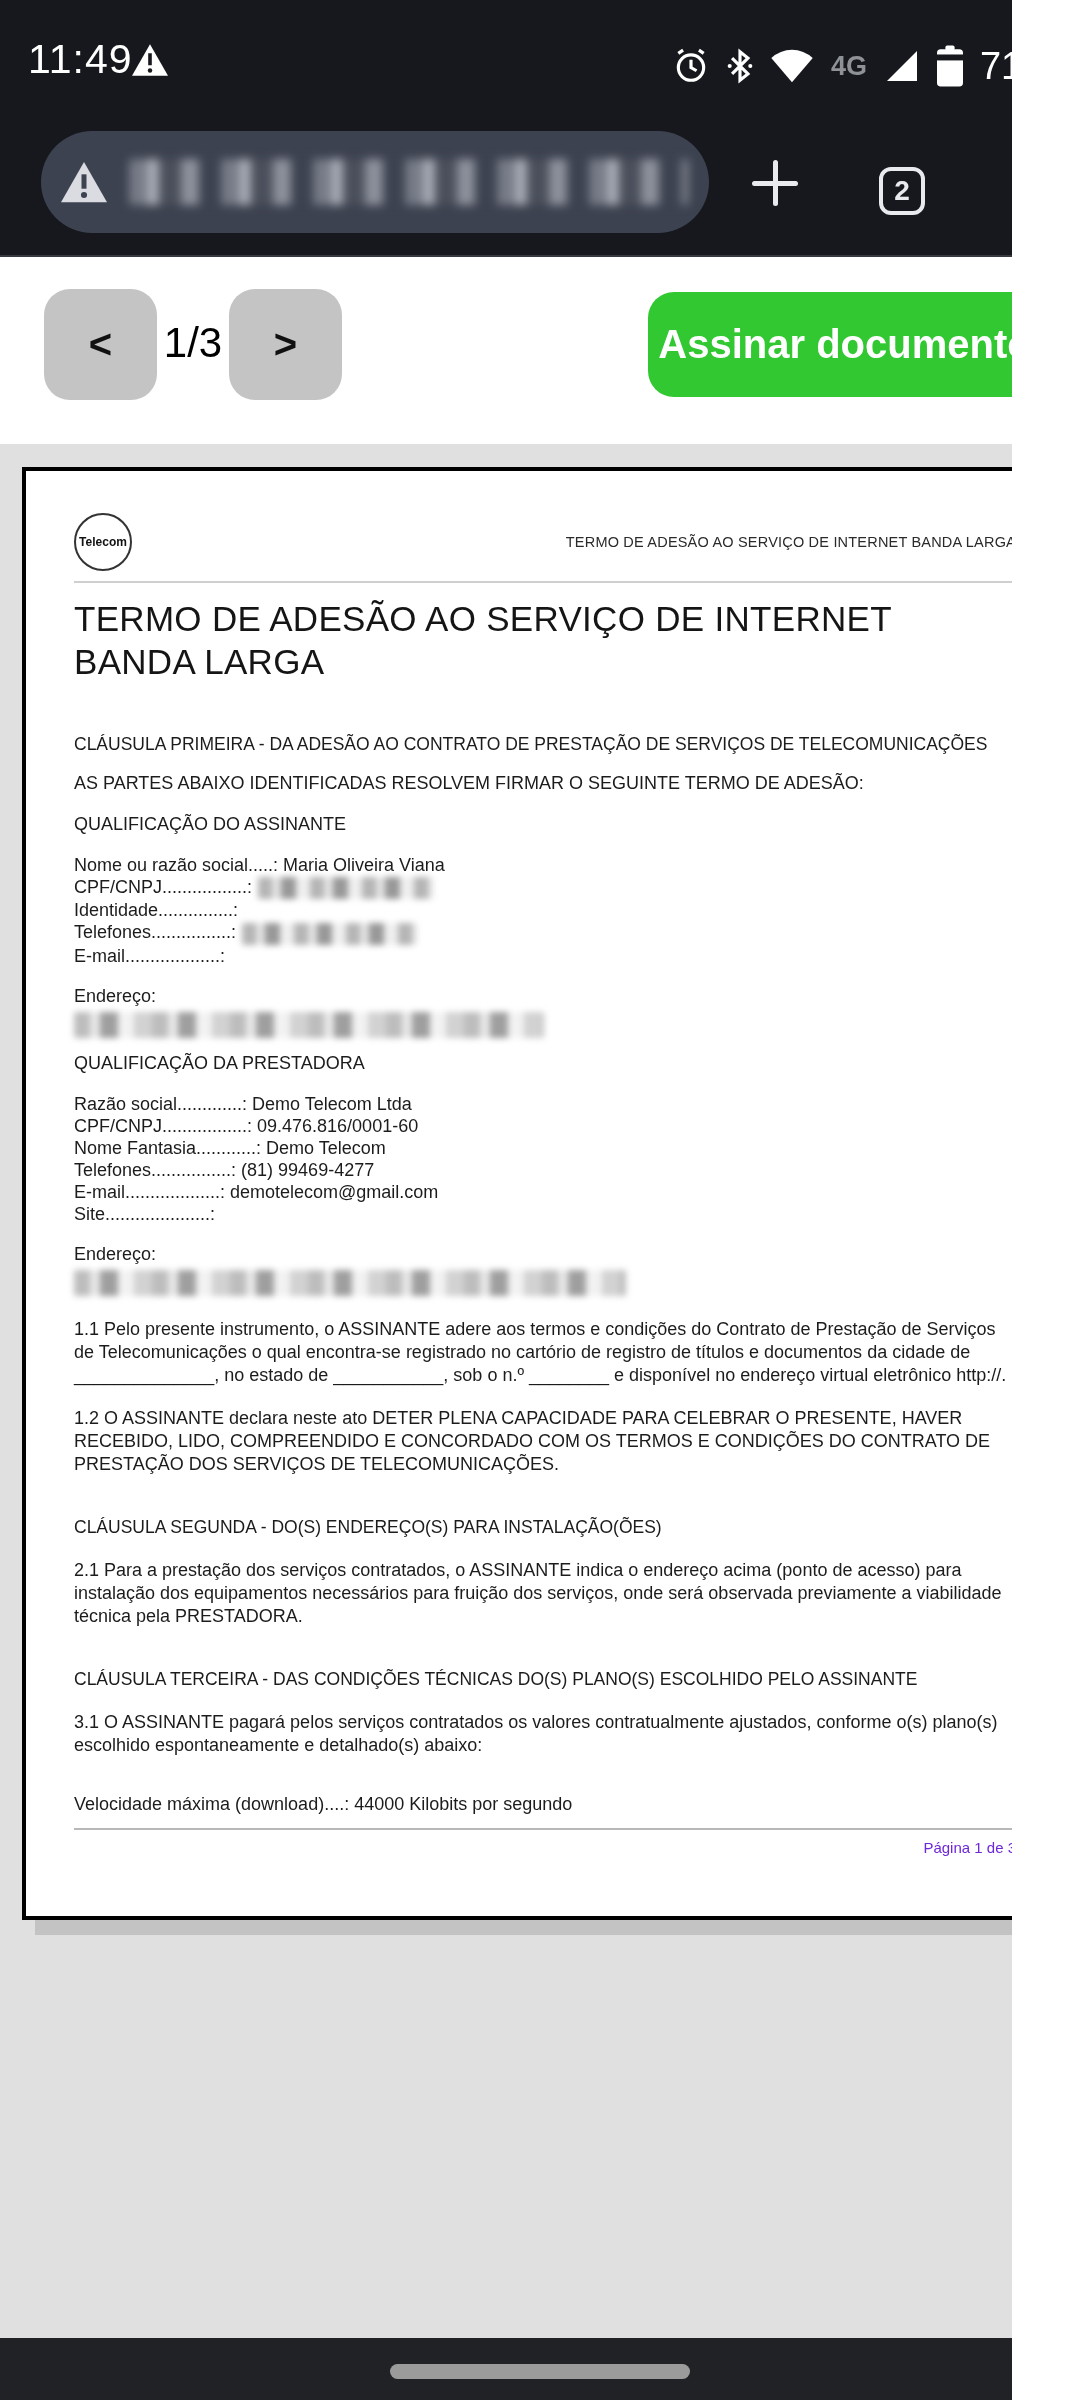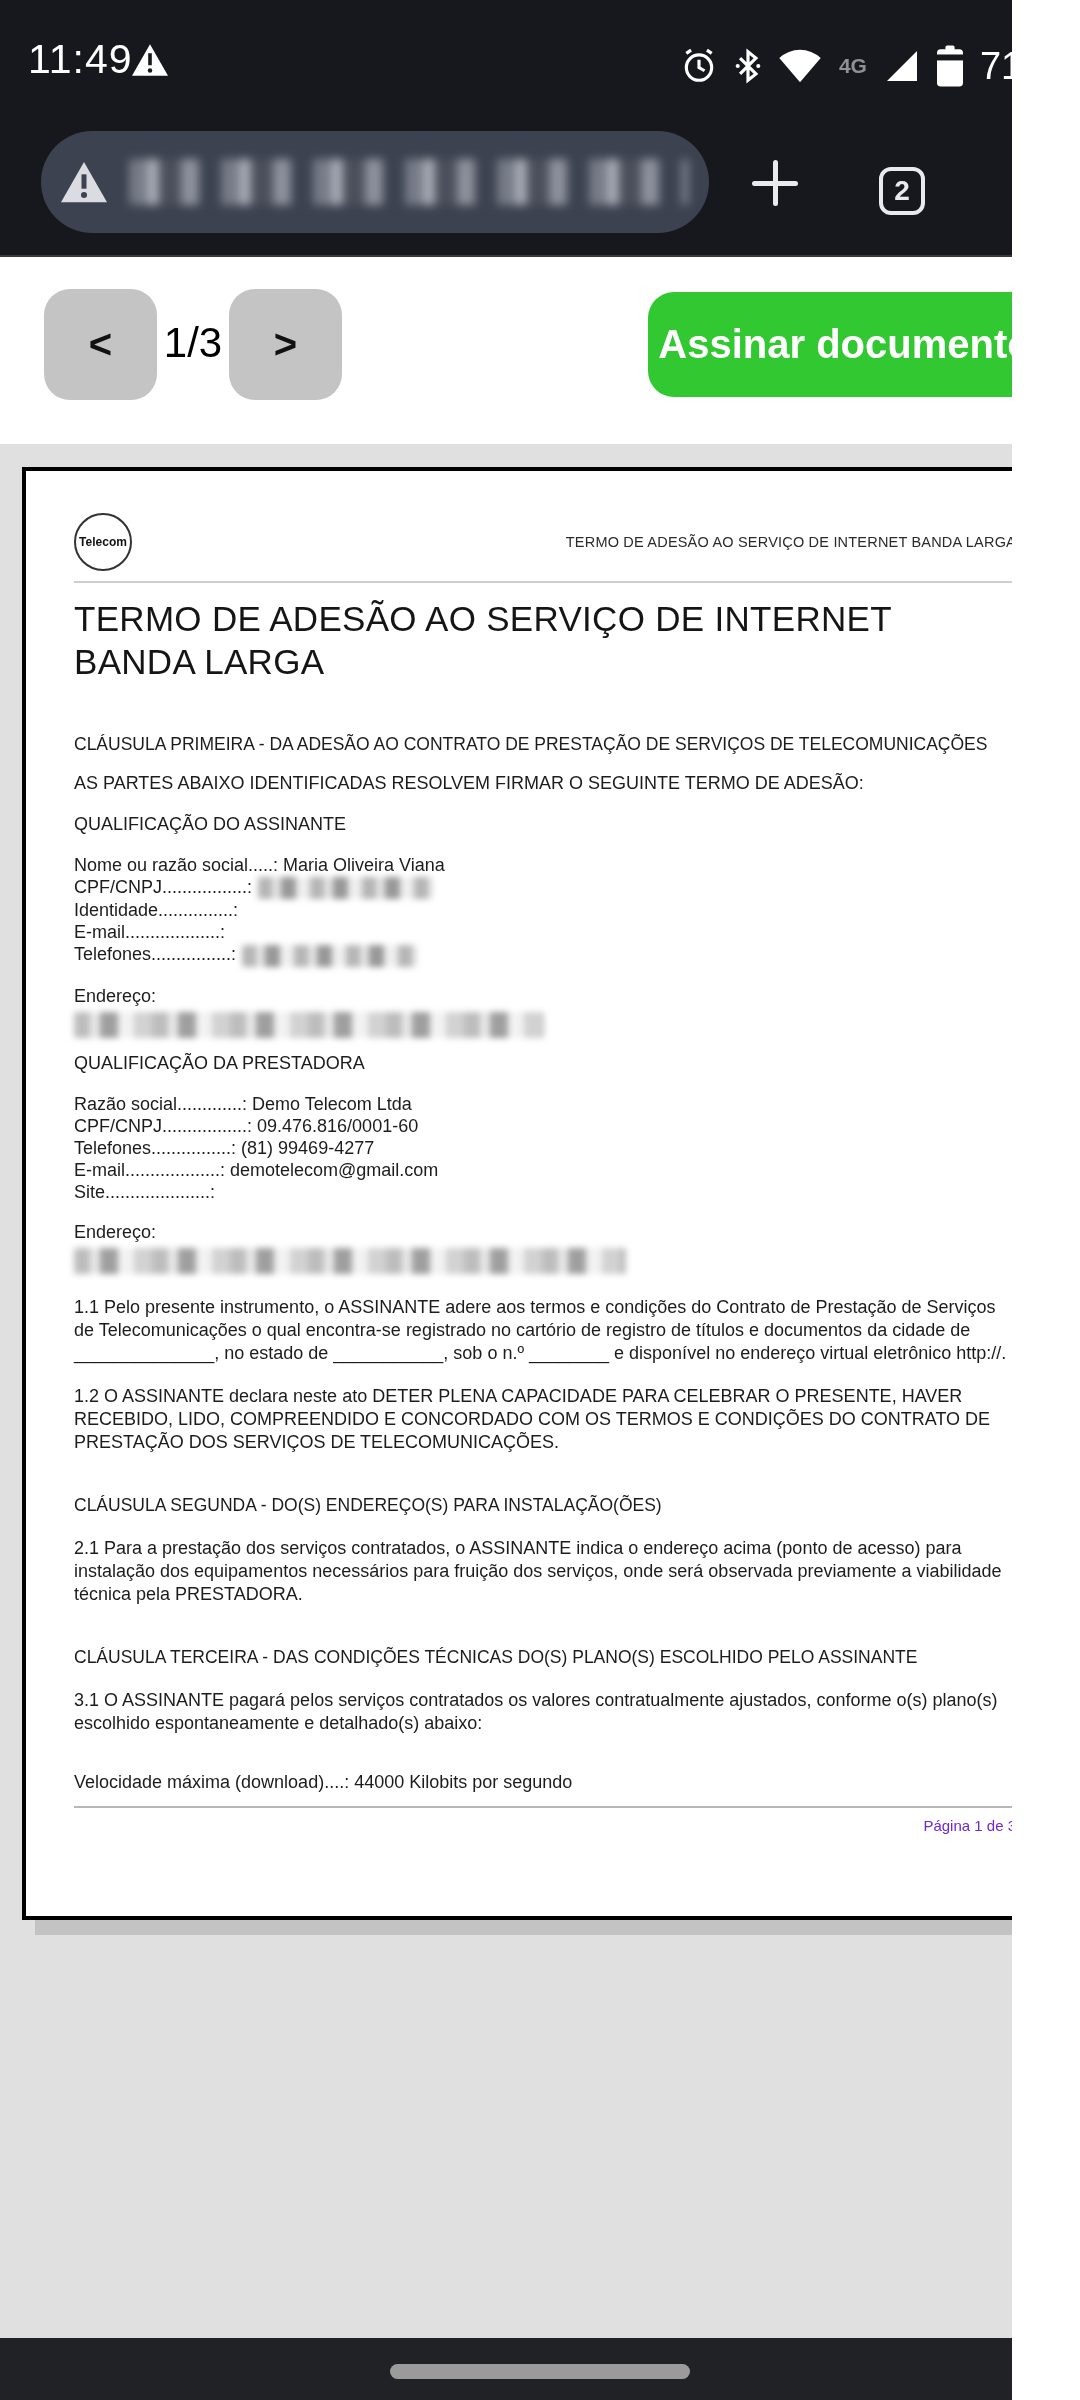--- a/index.html
+++ b/index.html
@@ -6,21 +6,21 @@
   .screen{
     position:relative;width:1012px;height:2400px;background:#e0e0e0;
     font-family:"Liberation Sans",sans-serif;overflow:hidden;
   }
   
   .chrome{position:absolute;left:0;top:0;width:1080px;height:257px;background:#16181d;border-bottom:2px solid #36393f;box-sizing:border-box;}
   .status-row{position:absolute;left:0;top:36px;width:1080px;height:60px;display:flex;align-items:center;color:#fff;}
   .clock{position:absolute;left:28px;top:0;font-size:41px;letter-spacing:1px;}
   .status-warn{position:absolute;left:132px;top:8px;}
   .status-right{position:absolute;right:24px;top:0;height:60px;display:flex;align-items:center;gap:17px;}
-  .nettype{color:#8e9196;font-size:21px;font-weight:700;}
+  .nettype{color:#8e9196;font-size:27px;font-weight:700;}
   .batt-pct{font-size:38px;color:#fff;}
   
   .url-pill{position:absolute;left:41px;top:131px;width:668px;height:102px;border-radius:51px;background:#3d4250;display:flex;align-items:center;padding-left:20px;box-sizing:border-box;}
   .url-blur{width:560px;height:46px;margin-left:22px;border-radius:4px;
     background:repeating-linear-gradient(90deg,#767b87 0 18px,#a7abb5 18px 30px,#4a4f5b 30px 52px,#8d919c 52px 70px,#3d4250 70px 92px);
     filter:blur(5px);}
   .plus-btn{position:absolute;left:748px;top:156px;width:54px;height:54px;}
   .plus-btn::before{content:"";position:absolute;left:25px;top:4px;width:5px;height:46px;background:#e8eaed;border-radius:3px;}
   .plus-btn::after{content:"";position:absolute;left:4px;top:25px;width:46px;height:5px;background:#e8eaed;border-radius:3px;}
   .tab-btn{position:absolute;left:879px;top:167px;width:46px;height:48px;border:4px solid #e8eaed;border-radius:12px;display:flex;align-items:center;justify-content:center;color:#e8eaed;font-size:28px;font-weight:700;box-sizing:border-box;}
@@ -169,32 +169,33 @@
       <h1 class="doc-title">TERMO DE ADESÃO AO SERVIÇO DE INTERNET BANDA LARGA</h1>
 
       <p class="clause">CLÁUSULA PRIMEIRA - DA ADESÃO AO CONTRATO DE PRESTAÇÃO DE SERVIÇOS DE TELECOMUNICAÇÕES</p>
       <p class="parties">AS PARTES ABAIXO IDENTIFICADAS RESOLVEM FIRMAR O SEGUINTE TERMO DE ADESÃO:</p>
       <p class="subhead">QUALIFICAÇÃO DO ASSINANTE</p>
 
       <div class="fieldblock">
         <div>Nome ou razão social.....: Maria Oliveira Viana</div>
         <div><span>CPF/CNPJ.................:</span><span class="blur-inline blur-cpf"></span></div>
         <div>Identidade...............:</div>
+        <div><span>Telefones................:</span><span class="blur-inline blur-phone"></span></div>
         <div>E-mail...................:</div>
-        <div><span>Telefones................:</span><span class="blur-inline blur-phone"></span></div>
       </div>
 
       <div class="addr-label">Endereço:</div>
       <div class="blur-line blur-sub-addr"></div>
 
       <p class="subhead provhead">QUALIFICAÇÃO DA PRESTADORA</p>
 
       <div class="fieldblock prov">
         <div>Razão social.............: Demo Telecom Ltda</div>
         <div>CPF/CNPJ.................: 09.476.816/0001-60</div>
+        <div>Nome Fantasia............: Demo Telecom</div>
         <div>Telefones................: (81) 99469-4277</div>
         <div>E-mail...................: demotelecom@gmail.com</div>
         <div>Site.....................:</div>
       </div>
 
       <div class="addr-label">Endereço:</div>
       <div class="blur-line blur-prov-addr"></div>
 
       <p class="para p11">1.1 Pelo presente instrumento, o ASSINANTE adere aos termos e condições do Contrato de Prestação de Serviços de Telecomunicações o qual encontra-se registrado no cartório de registro de títulos e documentos da cidade de ______________, no estado de ___________, sob o n.º ________ e disponível no endereço virtual eletrônico http://.</p>
       <p class="para">1.2 O ASSINANTE declara neste ato DETER PLENA CAPACIDADE PARA CELEBRAR O PRESENTE, HAVER RECEBIDO, LIDO, COMPREENDIDO E CONCORDADO COM OS TERMOS E CONDIÇÕES DO CONTRATO DE PRESTAÇÃO DOS SERVIÇOS DE TELECOMUNICAÇÕES.</p>

